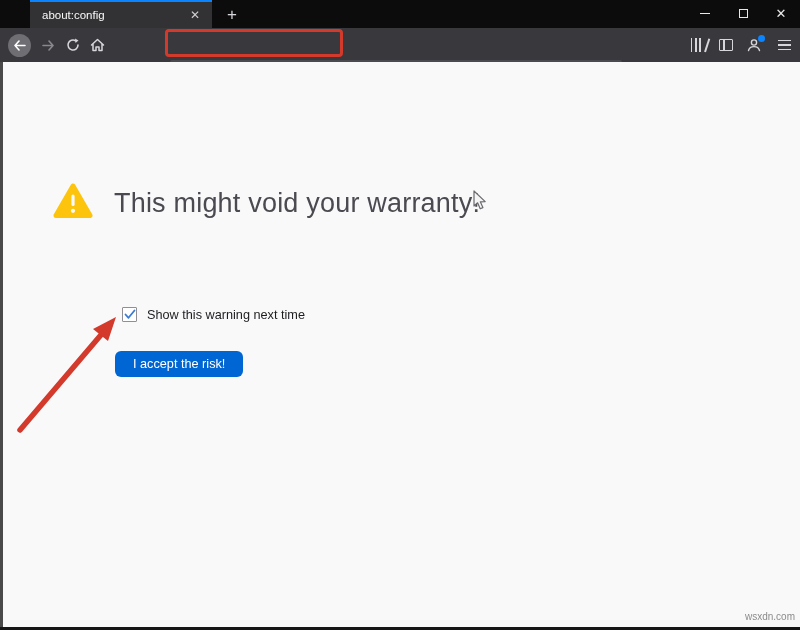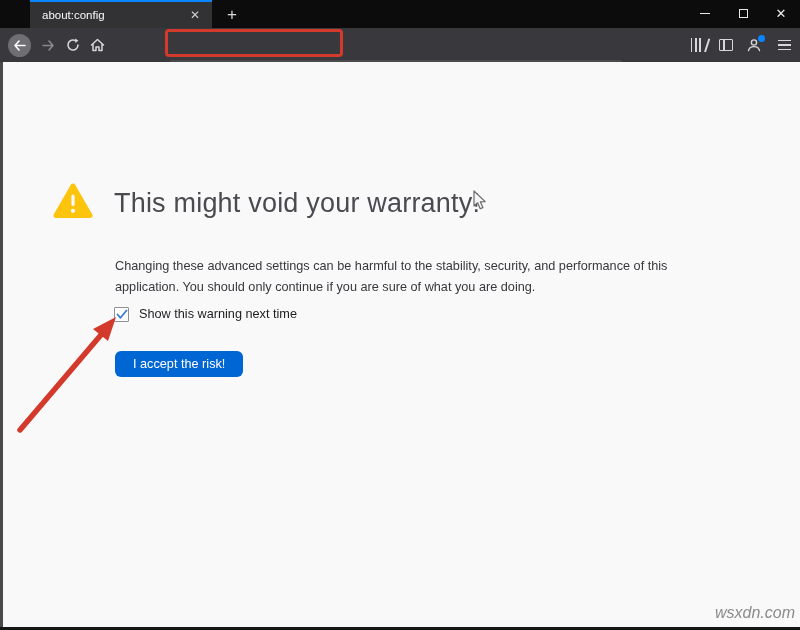--- a/index.html
+++ b/index.html
@@ -59,32 +59,32 @@
   .edge-bottom { position:absolute; left:0; bottom:0; width:800px; height:3px; background:#161616; }
 
   .warn-triangle { position:absolute; left:53px; top:121px; }
   .page-heading { position:absolute; left:114px; top:126px; font-size:27px; font-weight:300;
                   color:#4a4a50; letter-spacing:0.2px; }
   .cursor { position:absolute; left:473px; top:128px; }
 
   .page-body { position:absolute; left:115px; top:194px; width:620px; font-size:12.7px;
                color:#38383d; line-height:21px; }
 
-  .check-row { position:absolute; left:114px; top:245px; display:flex; }
+  .check-row { position:absolute; left:122px; top:245px; display:flex; align-items:center; }
   .checkbox { width:15px; height:15px; background:#ffffff; border:1px solid #8f8f94; border-radius:1px;
               display:flex; align-items:center; justify-content:center; }
   .check-label { font-size:12.7px; color:#1d1d20; margin-left:10px; }
 
   .accept-btn { position:absolute; left:115px; top:289px; height:26px; padding:0 18px;
                 background:#0066d4; color:#ffffff; font-size:12.7px; border:none; border-radius:6px;
                 font-family:"Liberation Sans","DejaVu Sans",sans-serif; }
 
   .red-arrow { position:absolute; left:8px; top:243px; }
 
-  .watermark { position:absolute; right:5px; bottom:5px; font-size:16px; color:#8b8b8b;font-style:italic; }
+  .watermark { position:absolute; right:5px; bottom:5px; font-size:10px; color:#8b8b8b; }
 </style>
 </head>
 <body>
 
 <div class="screenshot">
 
   <div class="titlebar">
     <div class="tab">
       <span class="tab-title">about:config</span>
       <span class="tab-close">✕</span>
@@ -179,21 +179,20 @@
       <path d="M20 3 L37 32.5 L3 32.5 Z" fill="#fdc40d" stroke="#fdc40d" stroke-width="5" stroke-linejoin="round"></path>
       <rect x="18.4" y="11.5" width="3.2" height="11.5" rx="1.6" fill="#f9f9fa"></rect>
       <circle cx="20" cy="27.8" r="2.1" fill="#f9f9fa"></circle>
     </svg>
     <div class="page-heading">This might void your warranty!</div>
 
     <svg class="cursor" width="15" height="21" viewBox="0 0 15 21">
       <path d="M1 1 L1 16 L4.6 12.8 L7.2 18.8 L9.9 17.6 L7.3 11.8 L12.2 11.6 Z" fill="#f5f5f5" stroke="#6b6b70" stroke-width="1.2" stroke-linejoin="round"></path>
     </svg>
 
-    <div class="page-body">Changing these advanced settings can be harmful to the stability, security, and performance of this application. You should only continue if you are sure of what you are doing.</div>
 
     <div class="check-row">
       <span class="checkbox">
         <svg width="12" height="11" viewBox="0 0 12 11" style="display: block;">
           <polyline points="1.5,5.5 4.5,8.8 10.5,1.5" stroke="#3a7bd5" stroke-width="1.8" fill="none" stroke-linecap="round" stroke-linejoin="round"></polyline>
         </svg>
       </span>
       <span class="check-label">Show this warning next time</span>
     </div>
 

